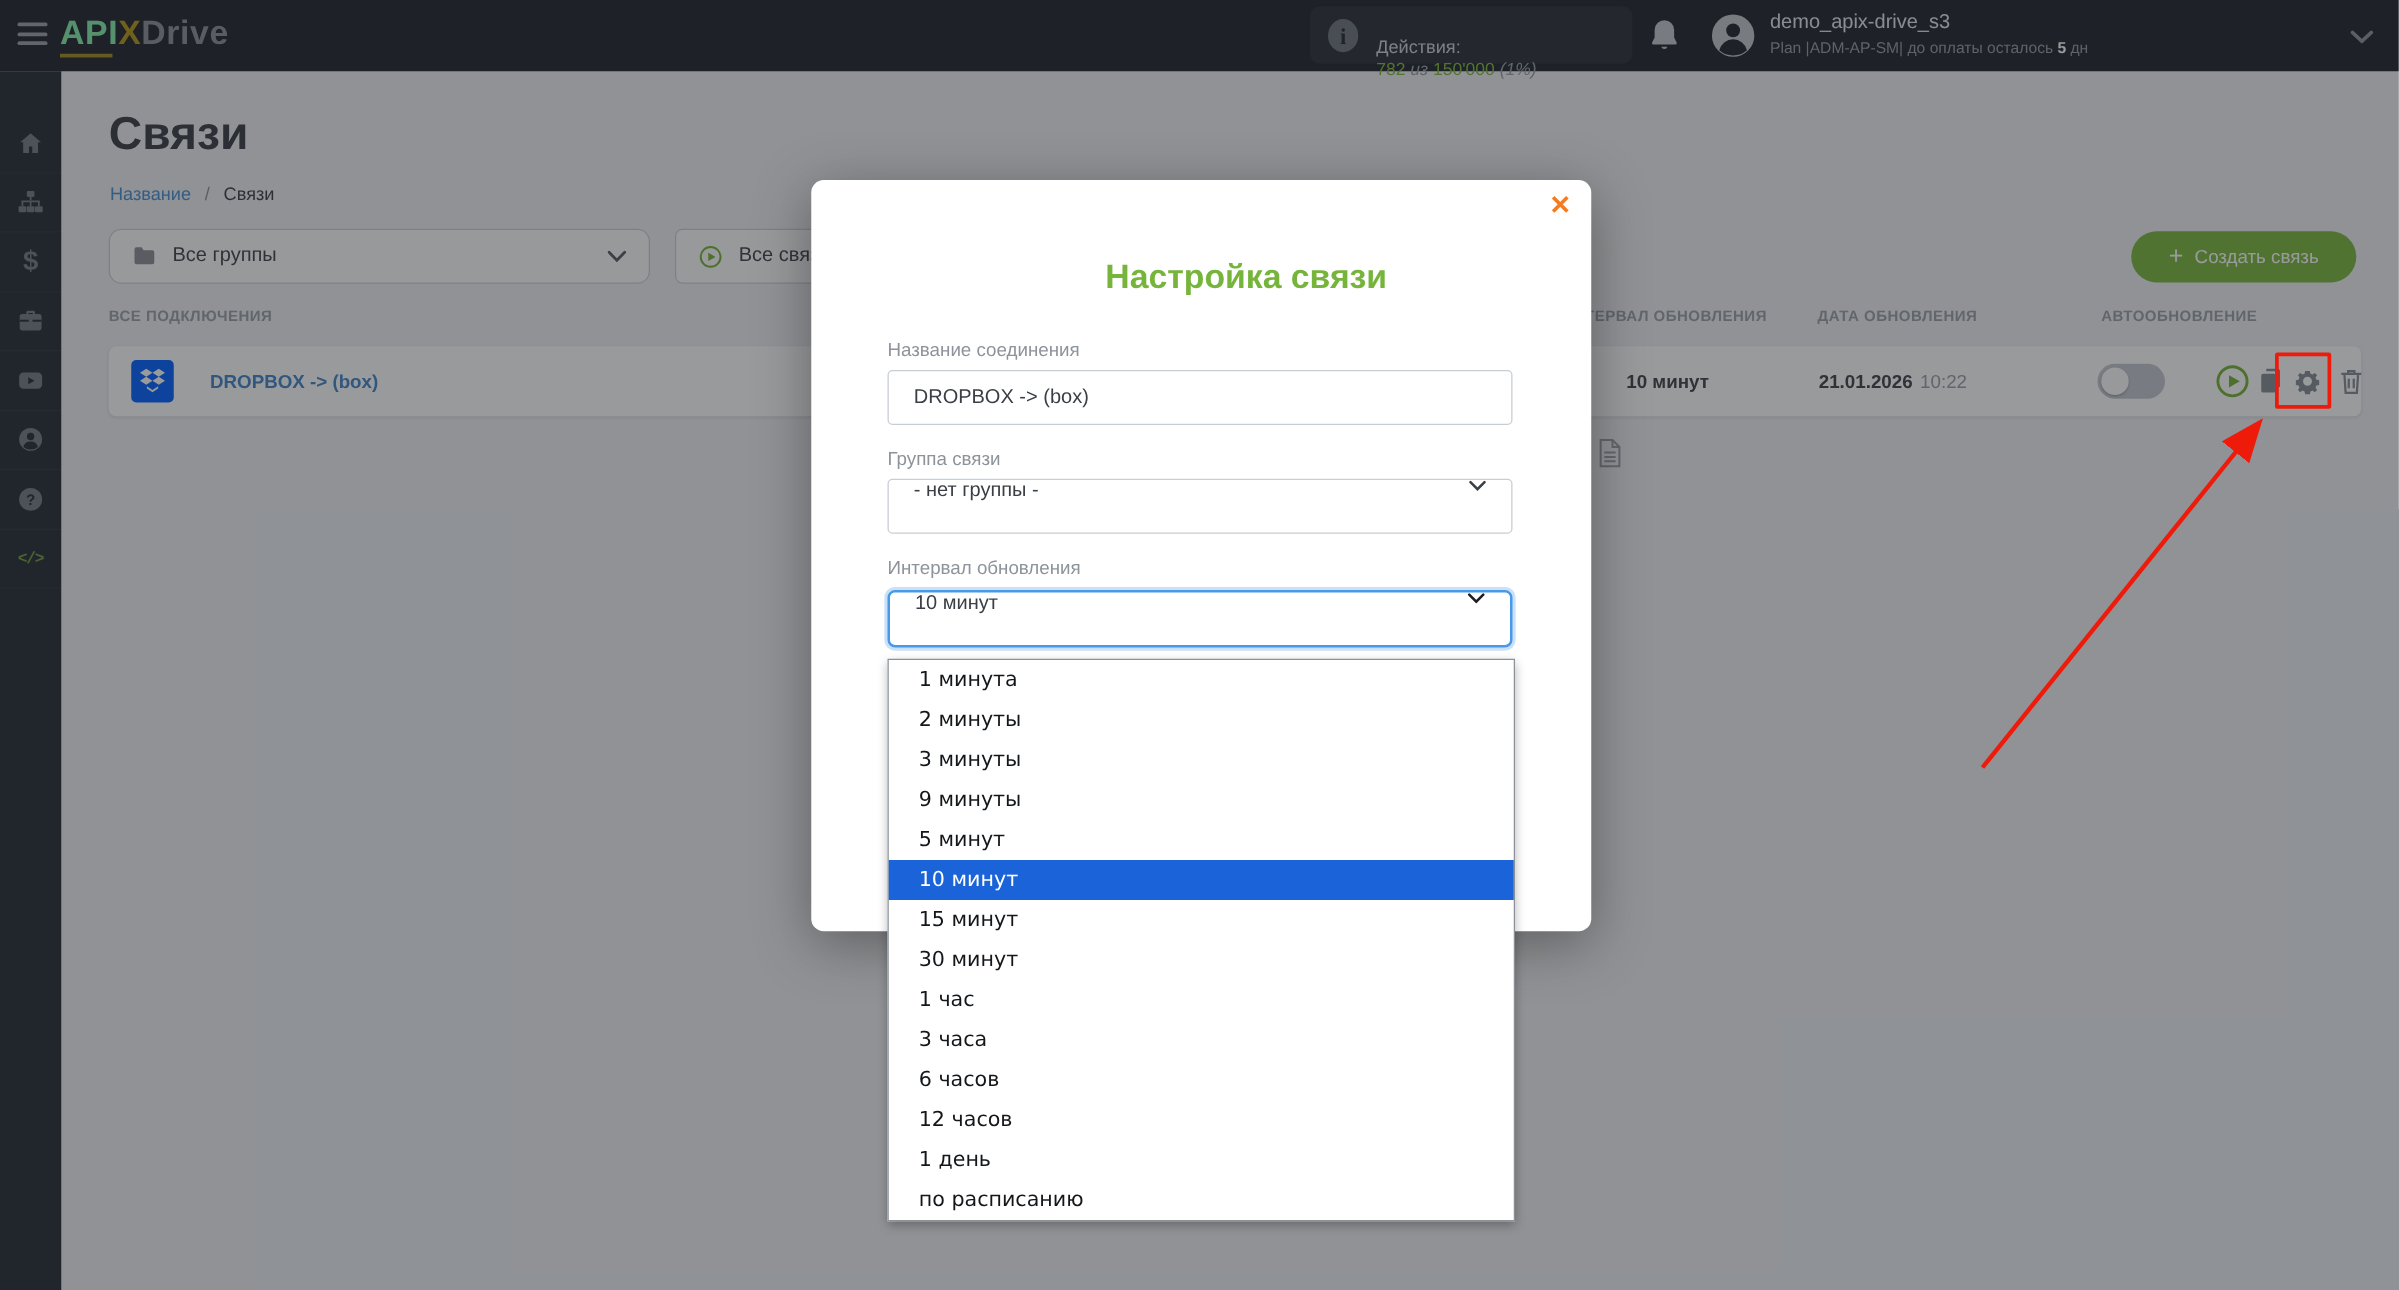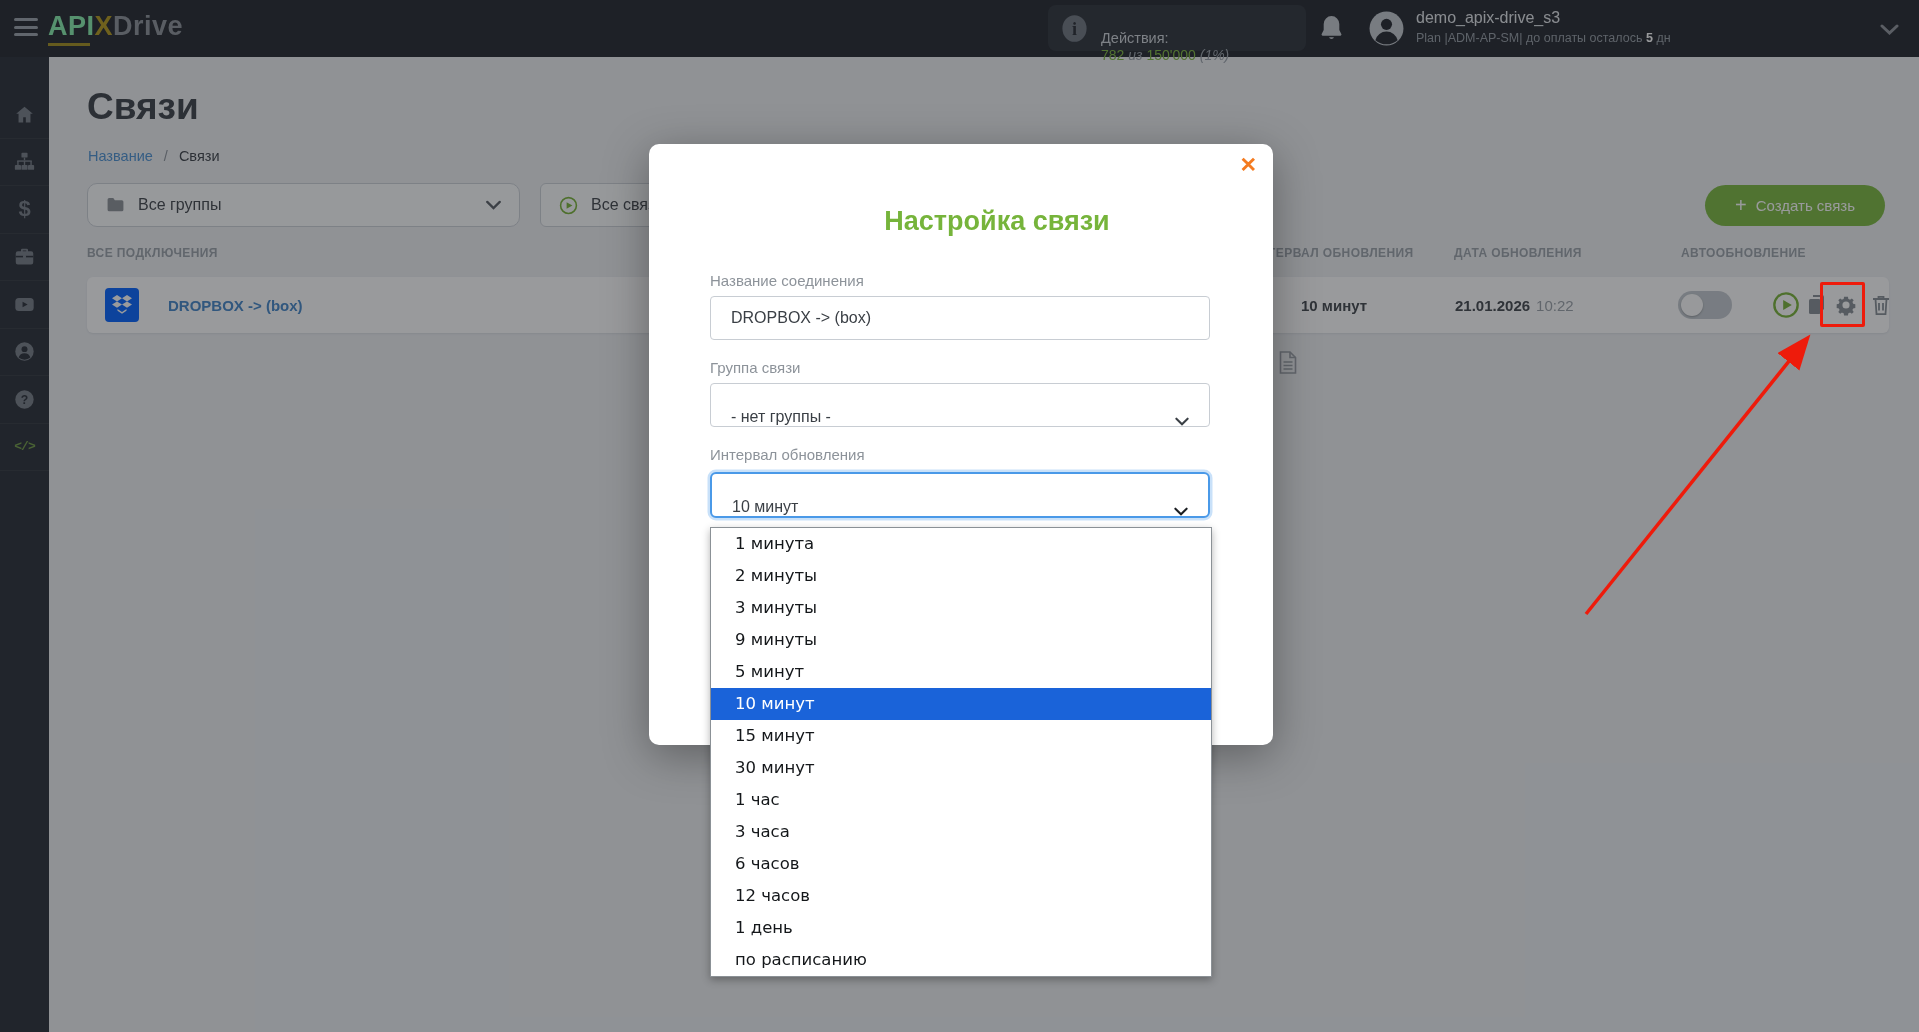--- a/index.html
+++ b/index.html
@@ -82,21 +82,21 @@
   
   .dim-overlay { position:absolute; left:0; top:0; width:1919px; height:1032px; background:rgba(28,31,36,.45); z-index:40; }
 
   
   .modal { position:absolute; left:649px; top:144px; width:624px; height:601px; background:#fff; border-radius:10px; box-shadow:0 10px 45px rgba(0,0,0,.35); z-index:50; }
   .modal-close { position:absolute; right:16px; top:10px; font-size:21px; font-weight:700; color:#f47b20; cursor:pointer; line-height:1; }
   .modal-title { position:absolute; left:0; top:62px; width:100%; text-align:center; font-size:27px; font-weight:700; color:#76b43b;margin-left:36px; }
   .m-label { position:absolute; left:61px; font-size:15px; color:#8d939a;text-align:center; }
   .lbl-1 { top:128px; } .lbl-2 { top:215px; } .lbl-3 { top:302px; }
   .m-input { position:absolute; left:61px; top:152px; width:500px; height:44px; border:1px solid #c8cdd3; border-radius:4px; padding:0 20px; font-size:16px; color:#3a3f45; font-family:inherit; background:#fff; }
-  .m-select { position:absolute; left:61px; width:500px; height:44px; border:1px solid #c8cdd3; border-radius:4px; display:flex; align-items:flex-end; padding:0 20px; font-size:16px; color:#3a3f45; cursor:pointer; background:#fff; }
+  .m-select { position:absolute; left:61px; width:500px; height:44px; border:1px solid #c8cdd3; border-radius:4px; display:flex; align-items:flex-start; padding:0 20px; font-size:16px; color:#3a3f45; cursor:pointer; background:#fff; }
   .sel-group { top:239px; }
   .sel-interval { top:328px; height:46px; border:2px solid #4a99e8; border-radius:6px; box-shadow:0 0 0 2.5px rgba(120,180,240,.4); }
   .m-select .schevron { margin-left:auto; }
 
   
   .dd-list { position:absolute; left:710px; top:527px; width:502px; z-index:60; background:#fff; border:1px solid #8b9196; box-shadow:0 3px 8px rgba(0,0,0,.3); }
   .dd-option { height:32px; line-height:32px; padding-left:24px; font-size:16.5px; color:#14171a; font-family:"DejaVu Sans", sans-serif; cursor:pointer; }
   .dd-option.selected { background:#1a63d9; color:#fff; }
 
   

